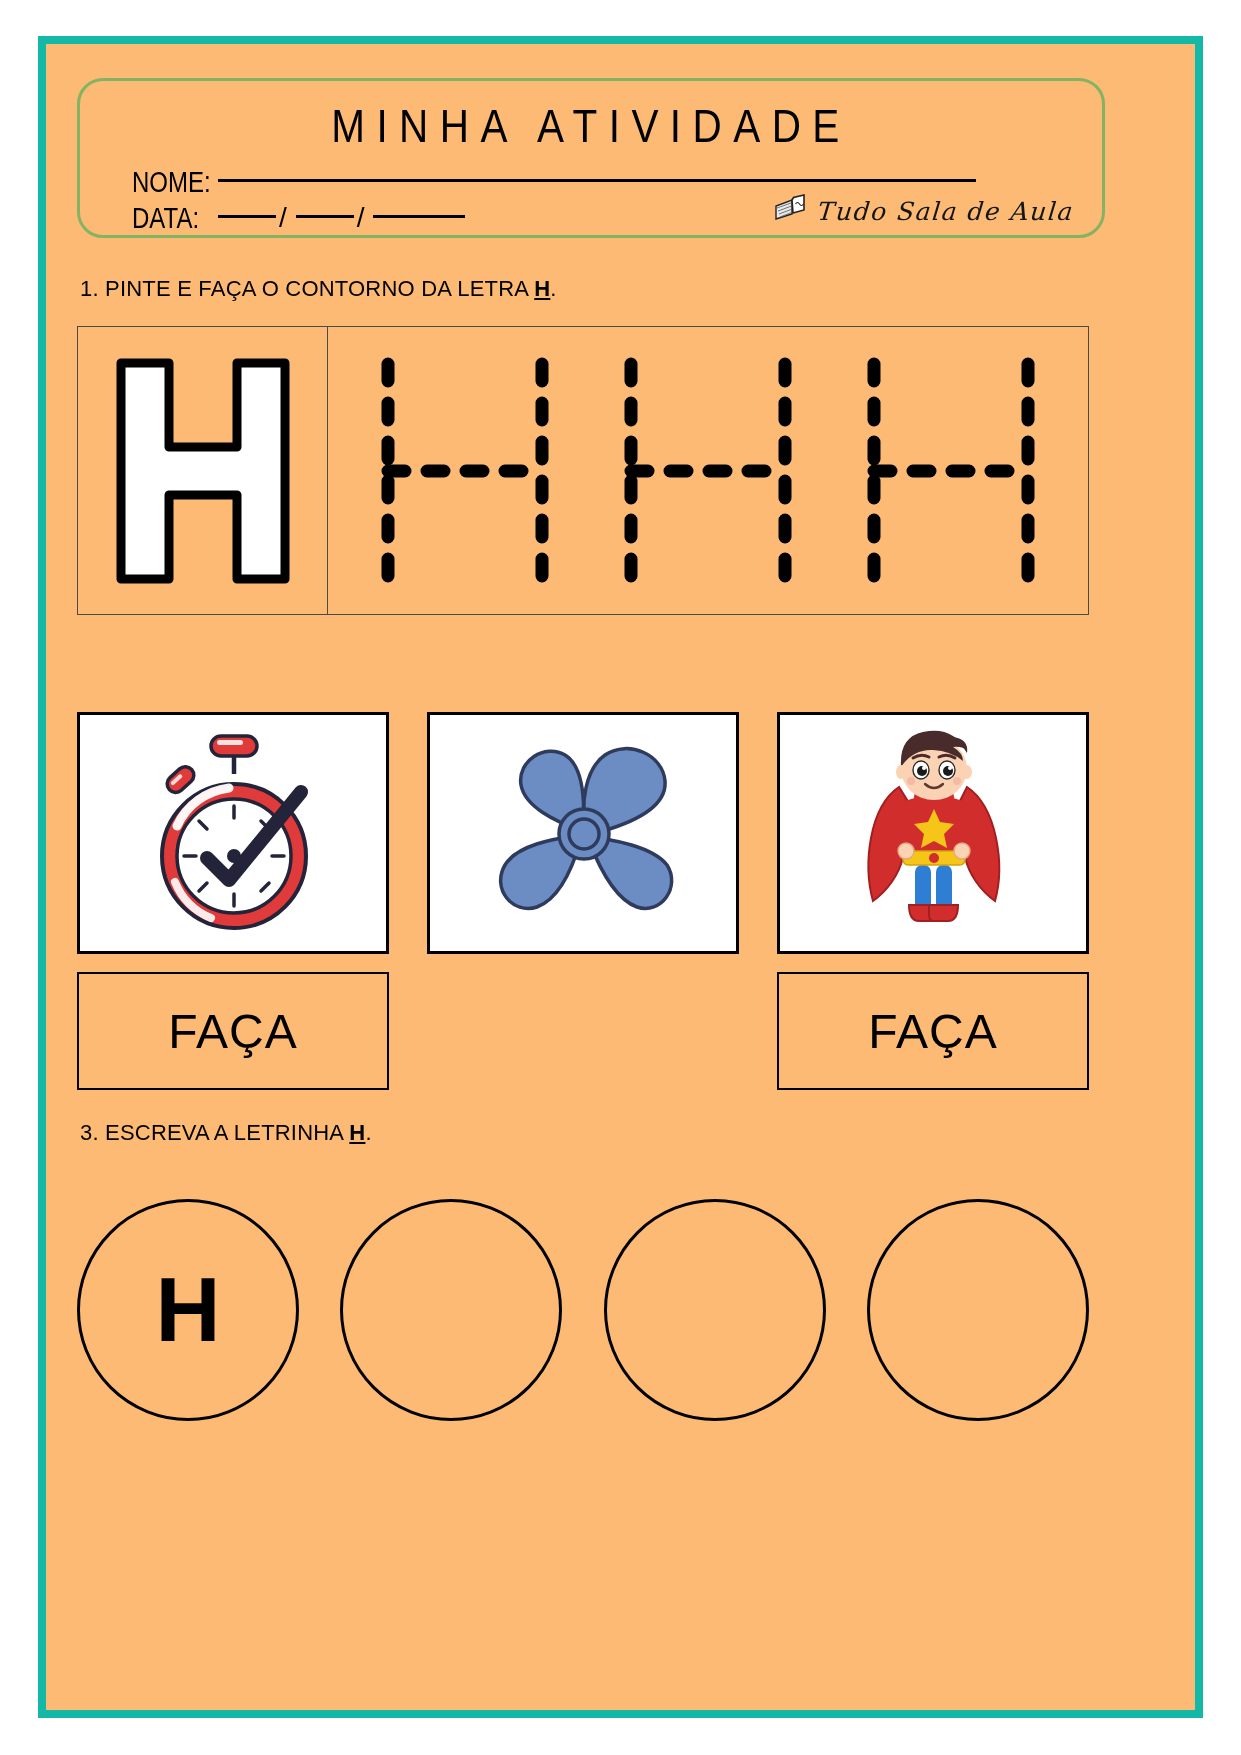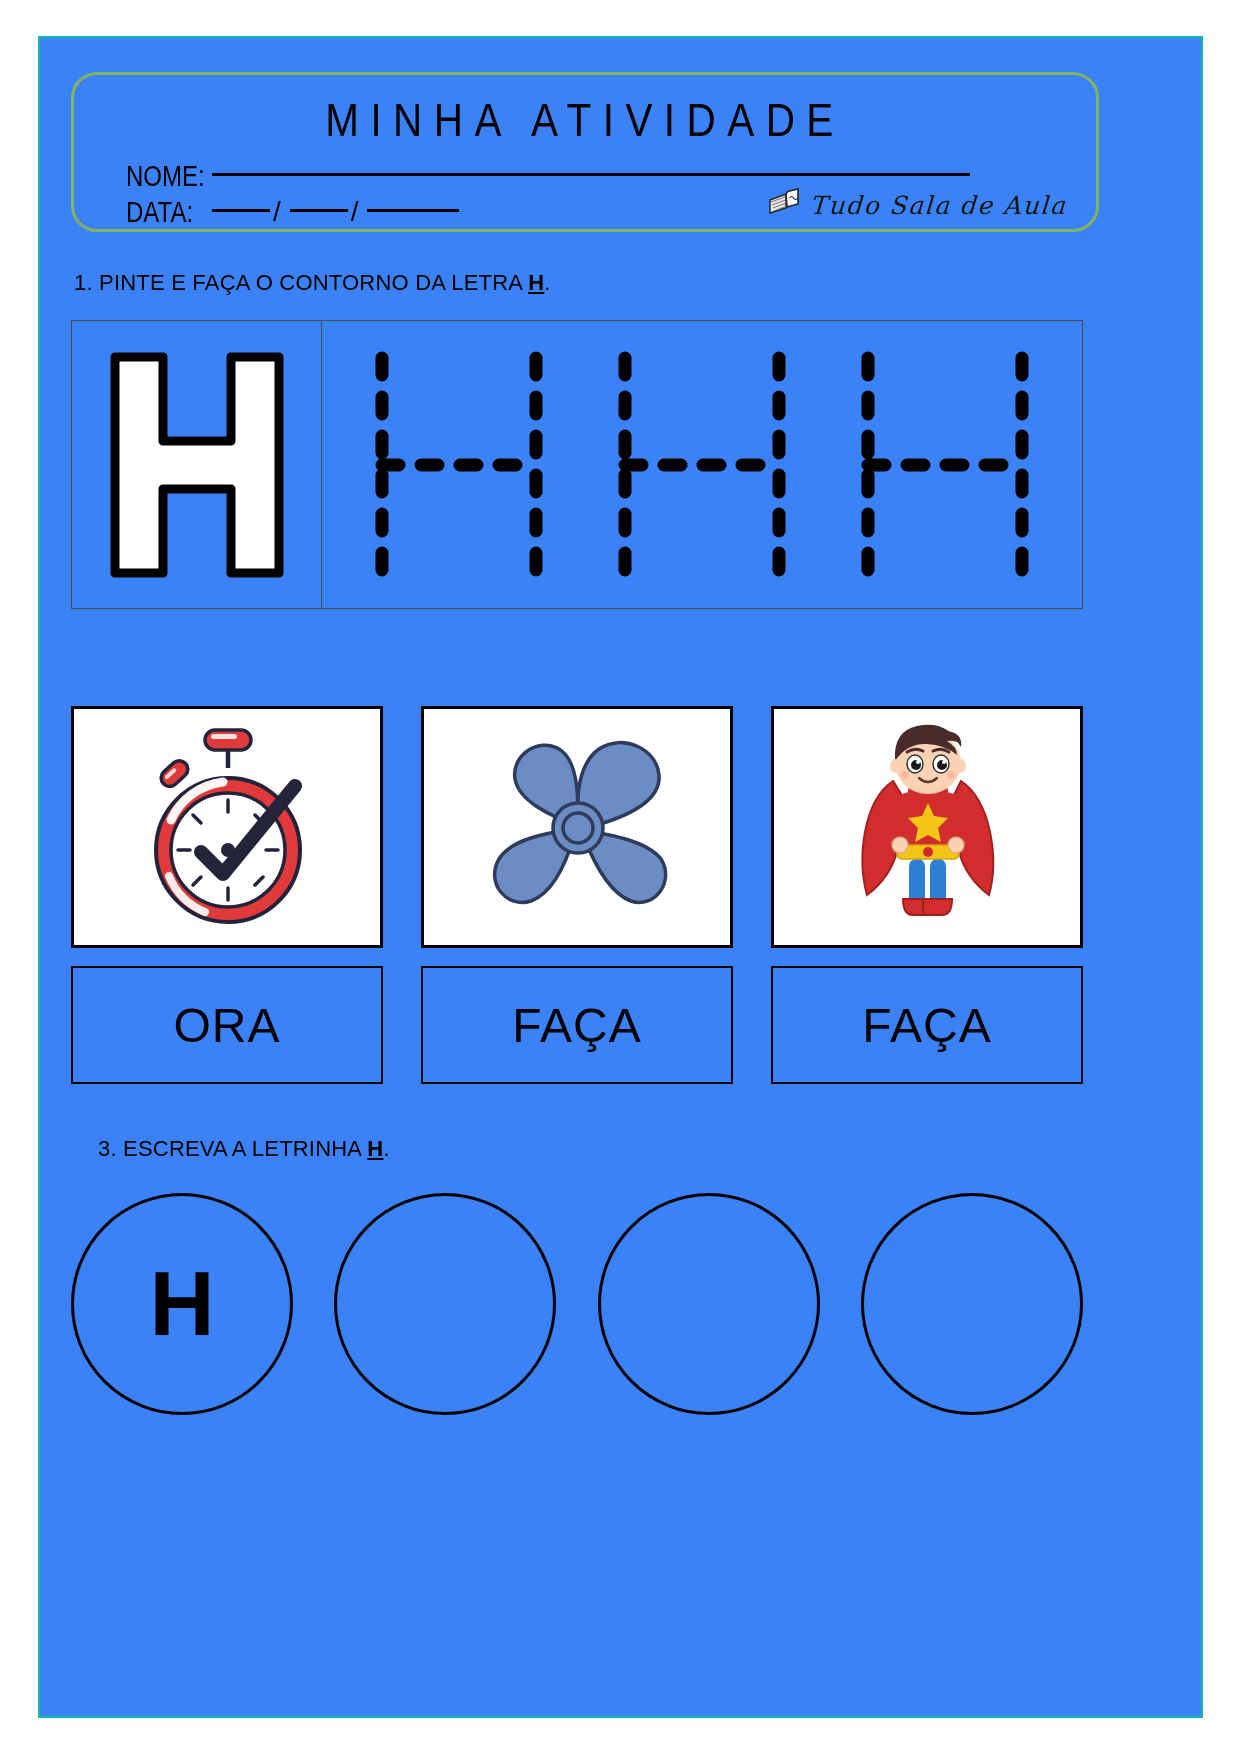--- a/index.html
+++ b/index.html
@@ -15,23 +15,23 @@
     overflow: hidden;
   }
 
   
   .page {
     position: absolute;
     left: 38px;
     top: 36px;
     width: 1165px;
     height: 1682px;
-    border: 2px solid #14b8a6;
-    box-sizing: border-box;
-    background: #3b82f6;
+    border: 8px solid #14b8a6;
+    box-sizing: border-box;
+    background: #fdba74;
   }
   .page-inner {
     position: relative;
     width: 100%;
     height: 100%;
   }
 
   
   .header-card {
     position: absolute;
@@ -116,21 +116,21 @@
     font-size: 22px;
     letter-spacing: 0.2px;
     white-space: nowrap;
   }
   .instruction .hl {
     font-weight: bold;
     text-decoration: underline;
   }
   #instr1 { top: 232px; }
   #instr2 { top: 617px; }
-  #instr3 { top: 1098px; margin-left: 24px; }
+  #instr3 { top: 1076px; }
 
   
   .trace-box {
     position: absolute;
     left: 31px;
     top: 282px;
     width: 1012px;
     height: 289px;
     border: 1px solid #4a4a4a;
     box-sizing: border-box;
@@ -383,23 +383,20 @@
 
         <circle cx="68" cy="56" r="4" fill="#f6b3a0" opacity="0.8"></circle>
         <circle cx="114" cy="56" r="4" fill="#f6b3a0" opacity="0.8"></circle>
         <path d="M82 59 q9 8 18 0" stroke="#5c3a2e" stroke-width="2.4" fill="none" stroke-linecap="round"></path>
       </svg>
     </div>
   </div>
 
   <div class="word-row">
     <div class="word-cell">
-      <span class="word-text">ORA</span>
-    </div>
-    <div class="word-cell">
       <span class="word-text">FAÇA</span>
     </div>
     <div class="word-cell">
       <span class="word-text">FAÇA</span>
     </div>
   </div>
 
   <div class="instruction" id="instr3"><span>3. ESCREVA A LETRINHA </span><span class="hl">H</span><span>.</span></div>
 
   <div class="circle-row">

